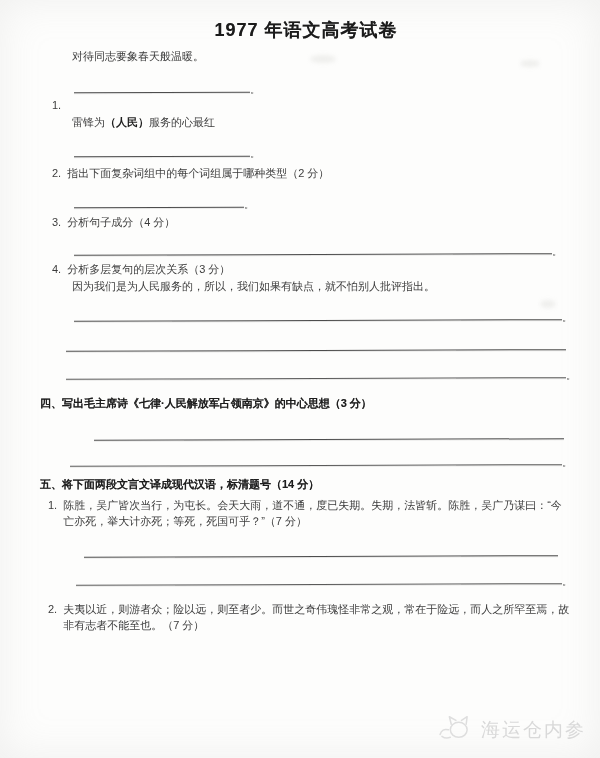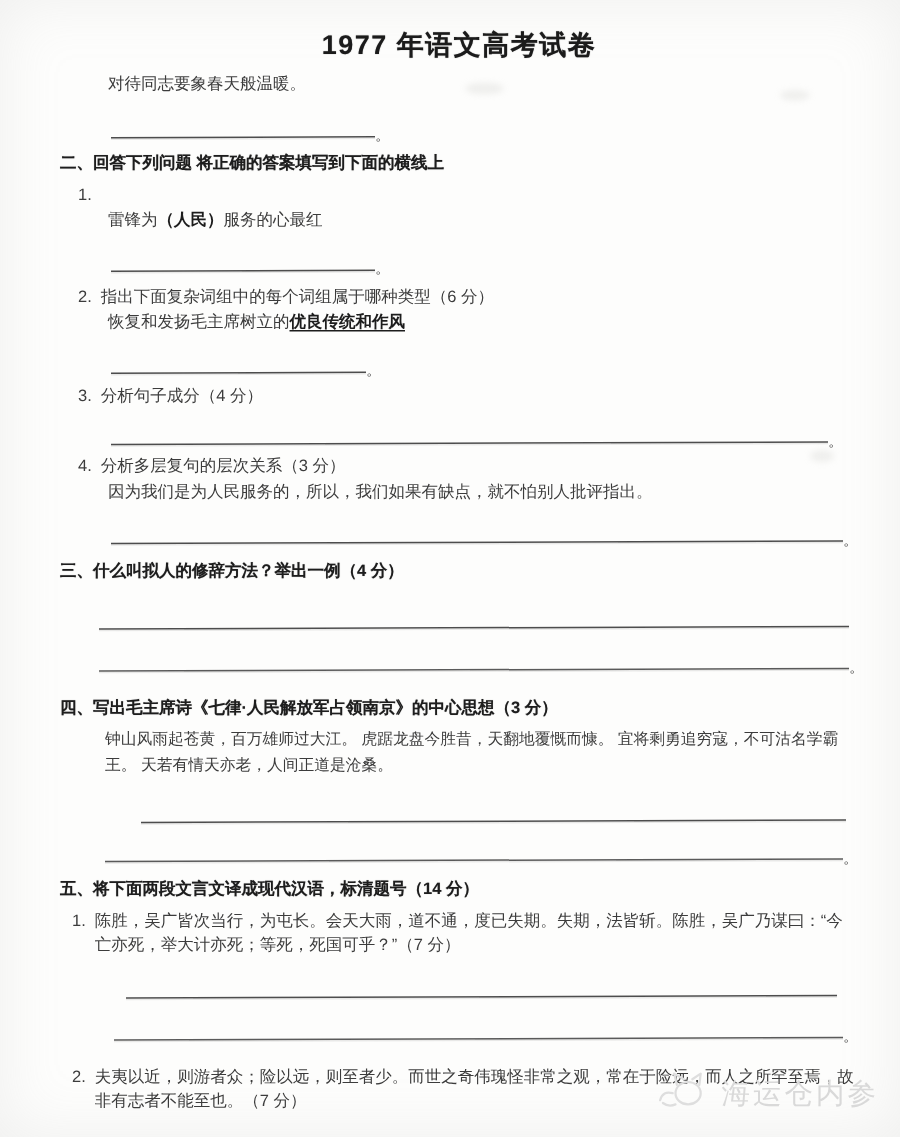--- a/index.html
+++ b/index.html
@@ -62,54 +62,50 @@
   <div class="smudge" style="left:520px;top:60px;width:20px;height:7px;"></div>
   <div class="smudge" style="left:540px;top:300px;width:16px;height:8px;"></div>
 
   <div class="content">
 
     <div class="title">1977 年语文高考试卷</div>
 
     <div class="t qs mt8">对待同志要象春天般温暖。</div>
     <div class="ansrow mt16"><span class="ln w-s1"></span><span class="tail">。</span></div>
 
-    <div class="h mt12">二、回答下列问题 将正确的答案填写到下面的横线上</div>
 
     <div class="q t mt8">
       <span class="qn">1.</span>
     </div>
     <div class="t qs mt4"><span>雷锋为</span><span class="b">（人民）</span><span>服务的心最红</span></div>
     <div class="ansrow mt14"><span class="ln w-q1"></span><span class="tail">。</span></div>
 
     <div class="q t mt12">
       <span class="qn">2.</span>
-      <span>指出下面复杂词组中的每个词组属于哪种类型（6 分）</span>
+      <span>指出下面复杂词组中的每个词组属于哪种类型（2 分）</span>
     </div>
-    <div class="t qs mt4"><span>恢复和发扬毛主席树立的</span><span class="bu">优良传统和作风</span></div>
     <div class="ansrow mt14"><span class="ln w-q2"></span><span class="tail">。</span></div>
 
     <div class="q t mt10">
       <span class="qn">3.</span>
       <span>分析句子成分（4 分）</span>
     </div>
     <div class="ansrow mt12"><span class="ln w-q3"></span><span class="tail">。</span></div>
 
     <div class="q t mt10">
       <span class="qn">4.</span>
       <span>分析多层复句的层次关系（3 分）</span>
     </div>
     <div class="t qs mt4">因为我们是为人民服务的，所以，我们如果有缺点，就不怕别人批评指出。</div>
     <div class="ansrow mt14"><span class="ln w-q4"></span><span class="tail">。</span></div>
 
-    <div class="h mt14">三、什么叫拟人的修辞方法？举出一例（4 分）</div>
     <div class="ansrow mt18"><span class="ln w-f1"></span></div>
     <div class="ansrow mt16"><span class="ln light w-f2"></span><span class="tail">。</span></div>
 
     <div class="h mt20">四、写出毛主席诗《七律·人民解放军占领南京》的中心思想（3 分）</div>
-    <div class="t poem mt6">钟山风雨起苍黄，百万雄师过大江。 虎踞龙盘今胜昔，天翻地覆慨而慷。 宜将剩勇追穷寇，不可沽名学霸王。 天若有情天亦老，人间正道是沧桑。</div>
     <div class="ansrow mt16"><span class="ln w-p1"></span></div>
     <div class="ansrow mt14"><span class="ln light w-p2"></span><span class="tail">。</span></div>
 
     <div class="h mt14">五、将下面两段文言文译成现代汉语，标清题号（14 分）</div>
     <div class="q5 t mt6">
       <span class="qn">1.</span>
       <span>陈胜，吴广皆次当行，为屯长。会天大雨，道不通，度已失期。失期，法皆斩。陈胜，吴广乃谋曰：“今亡亦死，举大计亦死；等死，死国可乎？”（7 分）</span>
     </div>
     <div class="ansrow mt14"><span class="ln w-c1"></span></div>
     <div class="ansrow mt16"><span class="ln light w-c2"></span><span class="tail">。</span></div>

